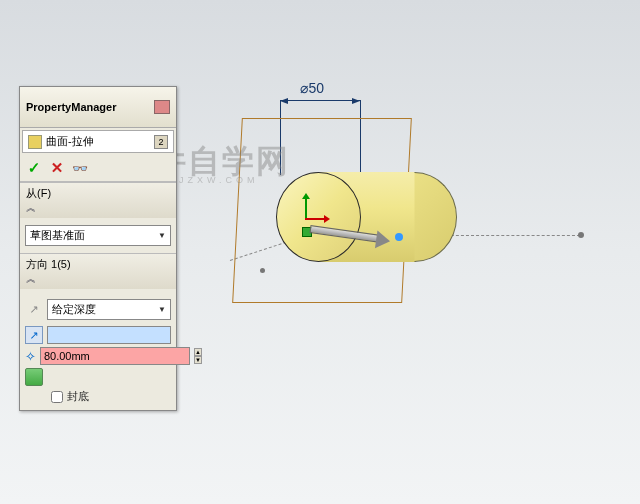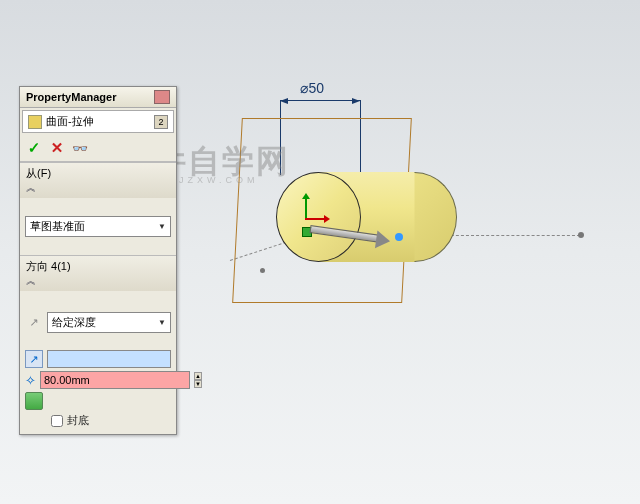--- a/index.html
+++ b/index.html
@@ -35,35 +35,35 @@
   .origin .sq { position:absolute; top: 15px; left: -3px; width:10px; height:10px; background:#3a3; border:1px solid #060;}
   .extrude-arrow { position: absolute; top: 225px; left: 310px; width: 70px; height: 8px; background: linear-gradient(#ddd,#999); border:1px solid #666; transform: rotate(8deg); transform-origin:left; }
   .extrude-arrow::after{content:'';position:absolute;right:-12px;top:-5px;border-left:14px solid #888;border-top:9px solid transparent;border-bottom:9px solid transparent;}
   .handle-pt { position:absolute; top:233px; left:395px; width:8px; height:8px; background:#39f; border-radius:50%; }
   
   .watermark { position: absolute; top: 140px; left: 120px; font-size: 32px; font-weight: bold; color: rgba(130,130,130,0.45); letter-spacing: 2px; pointer-events: none; }
   .watermark-sub { position: absolute; top: 175px; left: 125px; font-size: 9px; color: rgba(130,130,130,0.4); letter-spacing: 4px; }
 
   
   .pm { position: absolute; top: 86px; left: 19px; width: 158px; background: #eceadf; border: 1px solid #888; box-shadow: 1px 1px 3px rgba(0,0,0,0.3); font-size: 11px; }
-  .pm-title { background: linear-gradient(#f6f4ea,#e2dfce); border-bottom:1px solid #aaa; padding: 3px 6px; display:flex; align-items:center; justify-content:space-between; font-weight:bold; }
+  .pm-title { background: linear-gradient(#f6f4ea,#e2dfce); border-bottom:1px solid #aaa; padding: 13px 6px; display:flex; align-items:center; justify-content:space-between; font-weight:bold; }
   .pm-title .pin { width:16px; height:14px; background:#d88; border:1px solid #866; }
   .pm-feat { background:#fff; border:1px solid #aaa; margin:2px; padding:3px 5px; display:flex; align-items:center; gap:4px; }
   .pm-feat .ficon { width:14px; height:14px; background:#e8d060; border:1px solid #997; }
   .pm-feat .badge { margin-left:auto; width:14px;height:14px; background:#ddd6c0;border:1px solid #888;font-size:9px;text-align:center;line-height:12px;}
   .pm-actions { padding:4px 5px; display:flex; gap:5px; border-bottom:1px solid #bbb;}
   .pm-actions .btn { width:18px; height:18px; display:flex;align-items:center;justify-content:center; cursor:pointer;}
   .ok { color:#0a0; font-size:15px; font-weight:bold;}
   .cancel { color:#c22; font-size:15px; font-weight:bold;}
   .glasses { color:#c22; font-size:13px;}
   .section { border-top:1px solid #bbb; }
   .section-hdr { background: linear-gradient(#f0eee4,#dedacb); padding:3px 6px; display:flex; justify-content:space-between; cursor:pointer;flex-direction:column;}
   .section-hdr .chev { font-size:10px; color:#445;}
   .section-body { padding:4px 5px; background:#eceadf;}
-  .combo { width: 100%; background:#fff; border:1px solid #888; padding:2px 4px; display:flex; justify-content:space-between; align-items:center; cursor:pointer; margin:14px 0;}
+  .combo { width: 100%; background:#fff; border:1px solid #888; padding:2px 4px; display:flex; justify-content:space-between; align-items:center; cursor:pointer; margin:3px 0;}
   .combo .drop{font-size:8px;color:#333;}
   .row { display:flex; align-items:center; gap:4px; margin:3px 0;}
   .row .ricon { width:18px; height:18px; display:flex;align-items:center;justify-content:center; background:#eceadf;}
   .row .ricon.active{ border:1px solid #7a98c0; background:#d8e4f4;}
   .row input[type=text]{ flex:1; border:1px solid #888; padding:2px 3px; background:#fca5a5; font-size:11px;}
   .row .swatch{ flex:1; height:18px; background:#c4e0ff; border:1px solid #888;}
   .row .spin{ width:12px; display:flex; flex-direction:column;}
   .row .spin div{height:8px; background:#e4e0d0;border:1px solid #999;font-size:6px;text-align:center;line-height:6px;}
   .tool-icon{width:18px;height:18px;background:linear-gradient(#7c7,#4a4);border:1px solid #585;border-radius:2px;}
   .chk{ display:flex; align-items:center; gap:4px; margin:2px 0 2px 26px; color:#888;}
@@ -127,21 +127,21 @@
     <div class="section-body">
       <div class="combo">
         <span>草图基准面</span>
         <span class="drop">▼</span>
       </div>
     </div>
   </div>
 
   <div class="section">
     <div class="section-hdr">
-      <span>方向 4(1)</span>
+      <span>方向 1(5)</span>
       <span class="chev">︽</span>
     </div>
     <div class="section-body">
       <div class="row">
         <span class="ricon" style="color:#888">↗</span>
         <div class="combo" style="flex:1">
           <span>给定深度</span>
           <span class="drop">▼</span>
         </div>
       </div>

